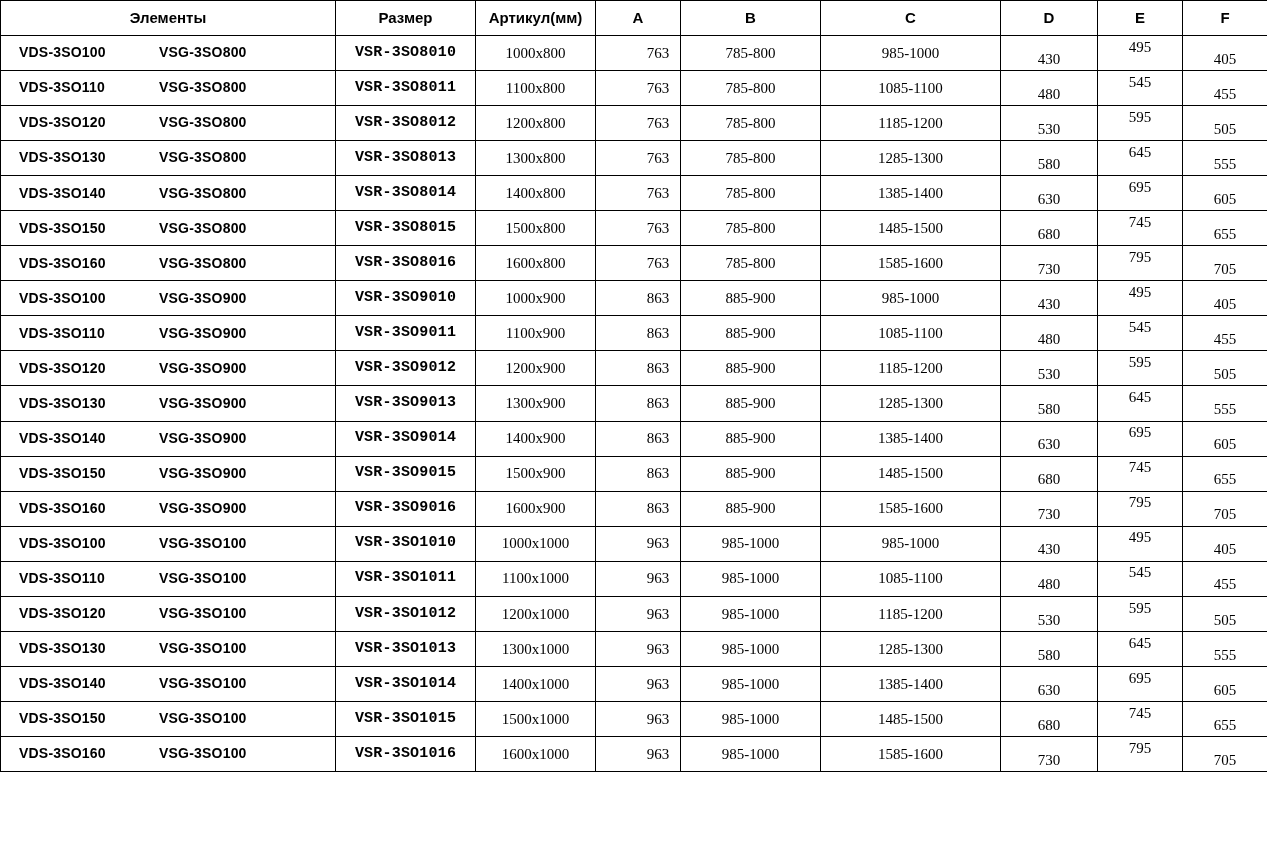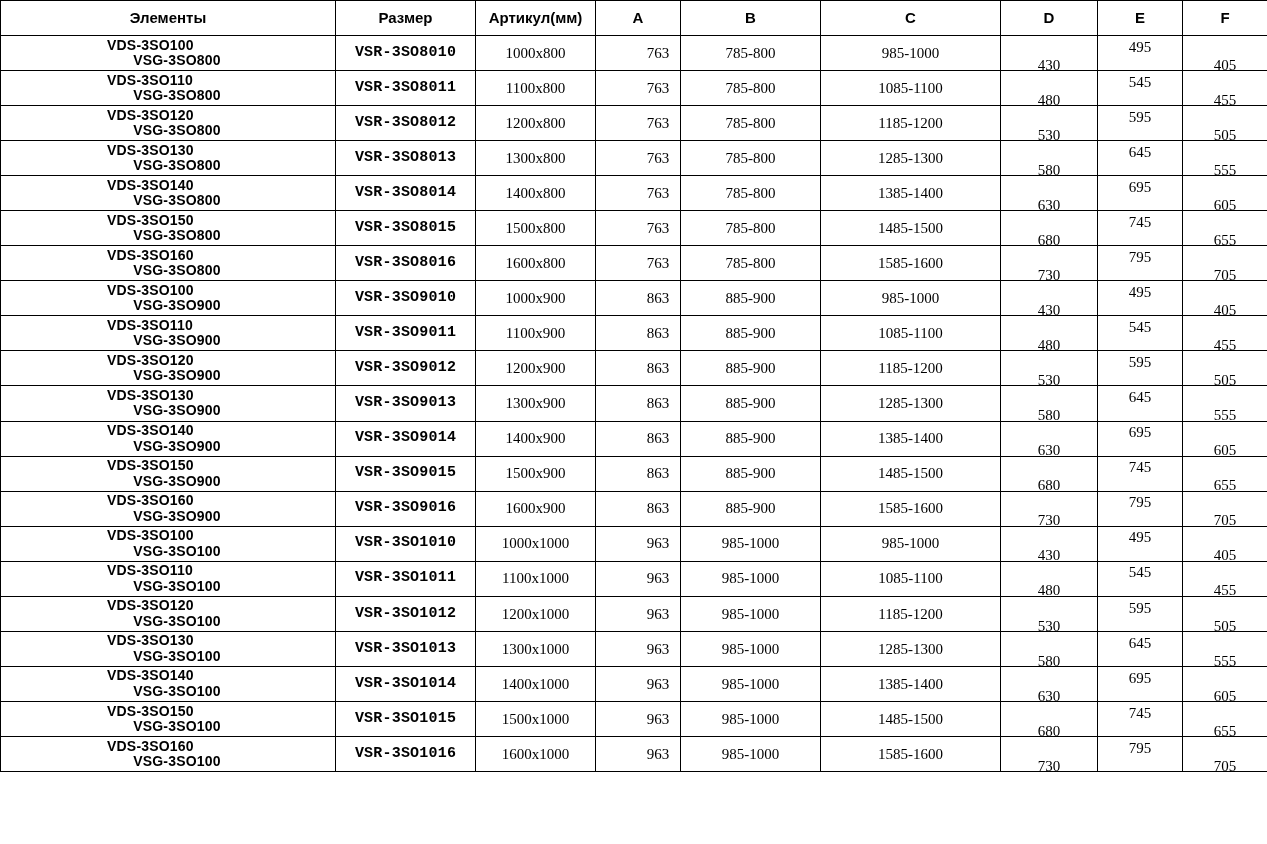--- a/index.html
+++ b/index.html
@@ -51,24 +51,23 @@
   col.c-e    { width: 85px; }
   col.c-f    { width: 85px; }
 
   
   td.elements {
     padding: 0;
   }
   .el-wrap {
     display: flex;
     align-items: center;
-    justify-content: center;
+    justify-content: flex-start;
     padding-left: 18px;
     box-sizing: border-box;
-    flex-direction: column;
   }
   .el-1 {
     font-family: "Liberation Sans", sans-serif;
     font-weight: bold;
     font-size: 14px;
     letter-spacing: 0.2px;
     width: 140px;
     text-align: left;
   }
   .el-2 {
@@ -85,21 +84,21 @@
     letter-spacing: 0.2px;
   }
   td.size, td.b, td.c {
     font-size: 15px;
   }
   td.num {
     font-size: 15px;
   }
   
   .nudge-up   { position: relative; top: -6px; }
-  .nudge-down { position: relative; top: 12px; }
+  .nudge-down { position: relative; top: 6px; }
   .nudge-right{ position: relative; left: 20px; }
 </style>
 </head>
 <body>
 
 <div class="sheet">
   <table class="spec">
     <colgroup>
       <col class="c-el">
       <col class="c-art">

